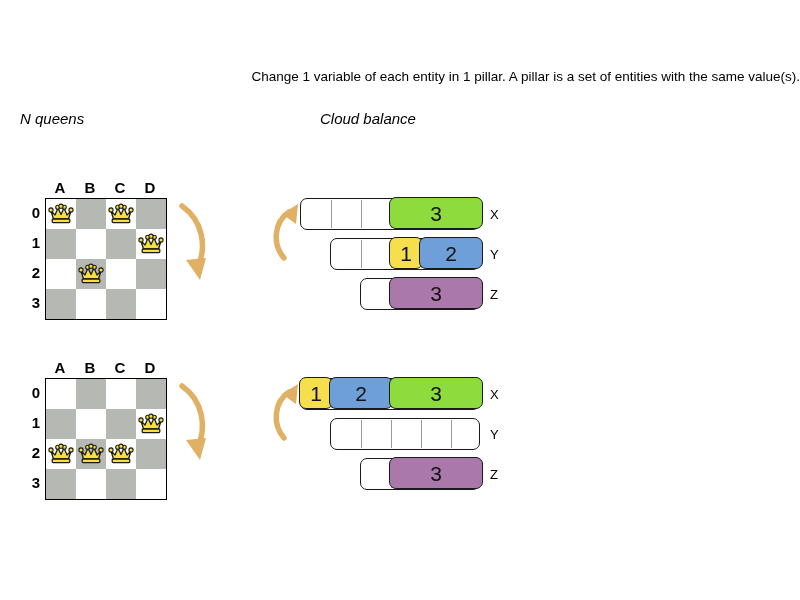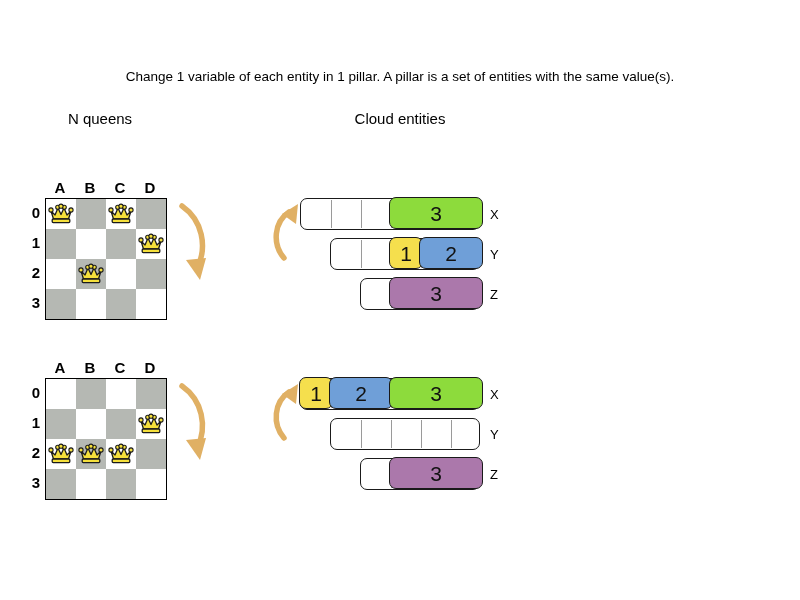--- a/index.html
+++ b/index.html
@@ -9,25 +9,25 @@
     color:#000;position:relative;overflow:hidden;
   }
   .canvas{position:absolute;left:0;top:0;width:800px;height:600px;}
 
   
   .title{
     position:absolute;left:0;top:26px;width:800px;text-align:center;
     font-size:37px;font-weight:400;letter-spacing:0px;line-height:44px;
   }
   .subtitle{
-    position:absolute;left:0;top:68px;width:800px;text-align:center;
+    position:absolute;left:0;top:68px;width:800px;text-align:right;
     font-size:13.5px;font-weight:400;line-height:18px;
   }
   .section-label{
-    position:absolute;font-size:15px;text-align:center;line-height:18px;
+    position:absolute;font-size:15px;text-align:left;line-height:18px;font-style:italic;
   }
   #nqueens-label{left:20px;top:110px;width:160px;}
   #cloud-label{left:320px;top:110px;width:160px;}
 
   
   .board{position:absolute;width:120px;height:120px;box-sizing:content-box;
          border:1.5px solid #000;background:#fff;}
   .cell{position:absolute;width:30px;height:30px;box-sizing:border-box;}
   .cell.dark{background:#b5b8b3;}
   .cell.light{background:#ffffff;}
@@ -53,21 +53,21 @@
   .arrow{position:absolute;}
 </style>
 </head>
 <body>
 
 <div class="canvas">
 
   <div class="subtitle">Change 1 variable of each entity in 1 pillar. A pillar is a set of entities with the same value(s).</div>
 
   <div class="section-label" id="nqueens-label">N queens</div>
-  <div class="section-label" id="cloud-label">Cloud entities</div>
+  <div class="section-label" id="cloud-label">Cloud balance</div>
 
   <div id="chess-layer">
       <div class="file-label" style="left: 45px; top: 180px;">A</div>
       <div class="file-label" style="left: 75px; top: 180px;">B</div>
       <div class="file-label" style="left: 105px; top: 180px;">C</div>
       <div class="file-label" style="left: 135px; top: 180px;">D</div>
       <div class="rank-label" style="left: 22px; top: 205px;">0</div>
       <div class="rank-label" style="left: 22px; top: 235px;">1</div>
       <div class="rank-label" style="left: 22px; top: 265px;">2</div>
       <div class="rank-label" style="left: 22px; top: 295px;">3</div>

